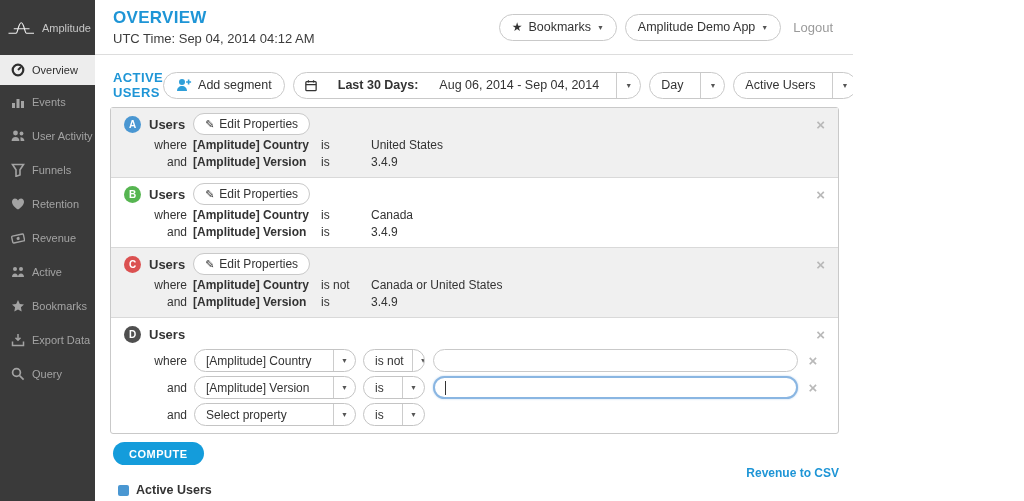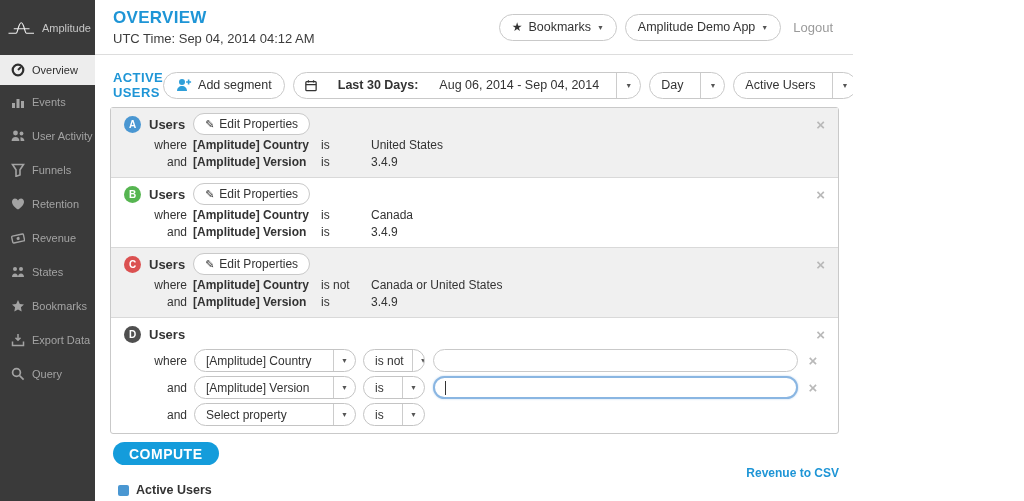--- a/index.html
+++ b/index.html
@@ -79,21 +79,21 @@
   .op-select { width:62px; }
   .text-input { flex:1; height:23px; border:1px solid #c9c9c9; border-radius:12px;
                 margin-left:8px; background:#fff; position:relative; }
   .text-input.focused { border:2px solid #8ab6e2; box-shadow:0 0 2px rgba(120,170,220,.6); }
   .caret-bar { position:absolute; left:10px; top:3px; width:1px; height:14px; background:#333; }
   .editor-close { width:30px; text-align:center; color:#b9b9b9; font-size:15px;
                   font-weight:bold; cursor:pointer; flex-shrink:0; }
 
   
   .compute-btn { margin:8px 0 0 3px; height:23px; padding:0 16px; color:#fff;
-                 font-size:14px; font-weight:bold; letter-spacing:.5px; border:none;
+                 font-size:11px; font-weight:bold; letter-spacing:.5px; border:none;
                  border-radius:13px; cursor:pointer; font-family:"Liberation Sans",sans-serif; }
   .export-row { display:flex; justify-content:flex-end; margin-top:1px; }
   .export-link { font-size:12px; font-weight:bold; cursor:pointer; }
   .chart-head { display:flex; align-items:center; gap:7px; margin-top:3px;
                 padding:0 0 5px 8px; border-bottom:1px solid #ccc; }
   .legend-swatch { width:11px; height:11px; border-radius:2px; cursor:pointer; }
   .legend-label { font-size:12.5px; font-weight:bold; color:#333; }
 </style>
 </head>
 <body>
@@ -153,21 +153,21 @@
           </g>
         </svg>
         <span>Revenue</span>
       </div>
       <div class="nav-item">
         <svg width="14" height="14" viewBox="0 0 14 14" fill="currentColor">
           <circle cx="4" cy="4" r="2"></circle>
             <circle cx="10" cy="4" r="2"></circle>
           <path d="M1 12c0-2 1.3-3.5 3-3.5S7 10 7 12zM7 12c0-2 1.3-3.5 3-3.5s3 1.5 3 3.5z"></path>
         </svg>
-        <span>States</span>
+        <span>Active</span>
       </div>
       <div class="nav-item">
         <svg width="14" height="14" viewBox="0 0 14 14" fill="currentColor">
           <path d="M7 1l1.8 3.9 4.2.5-3.1 2.9.8 4.2L7 10.4l-3.7 2.1.8-4.2L1 5.4l4.2-.5z"></path>
         </svg>
         <span>Bookmarks</span>
       </div>
       <div class="nav-item">
         <svg width="14" height="14" viewBox="0 0 14 14">
           <path d="M7 1v6M4.5 4.7L7 7.2l2.5-2.5" stroke="currentColor" stroke-width="1.5" fill="none"></path>

